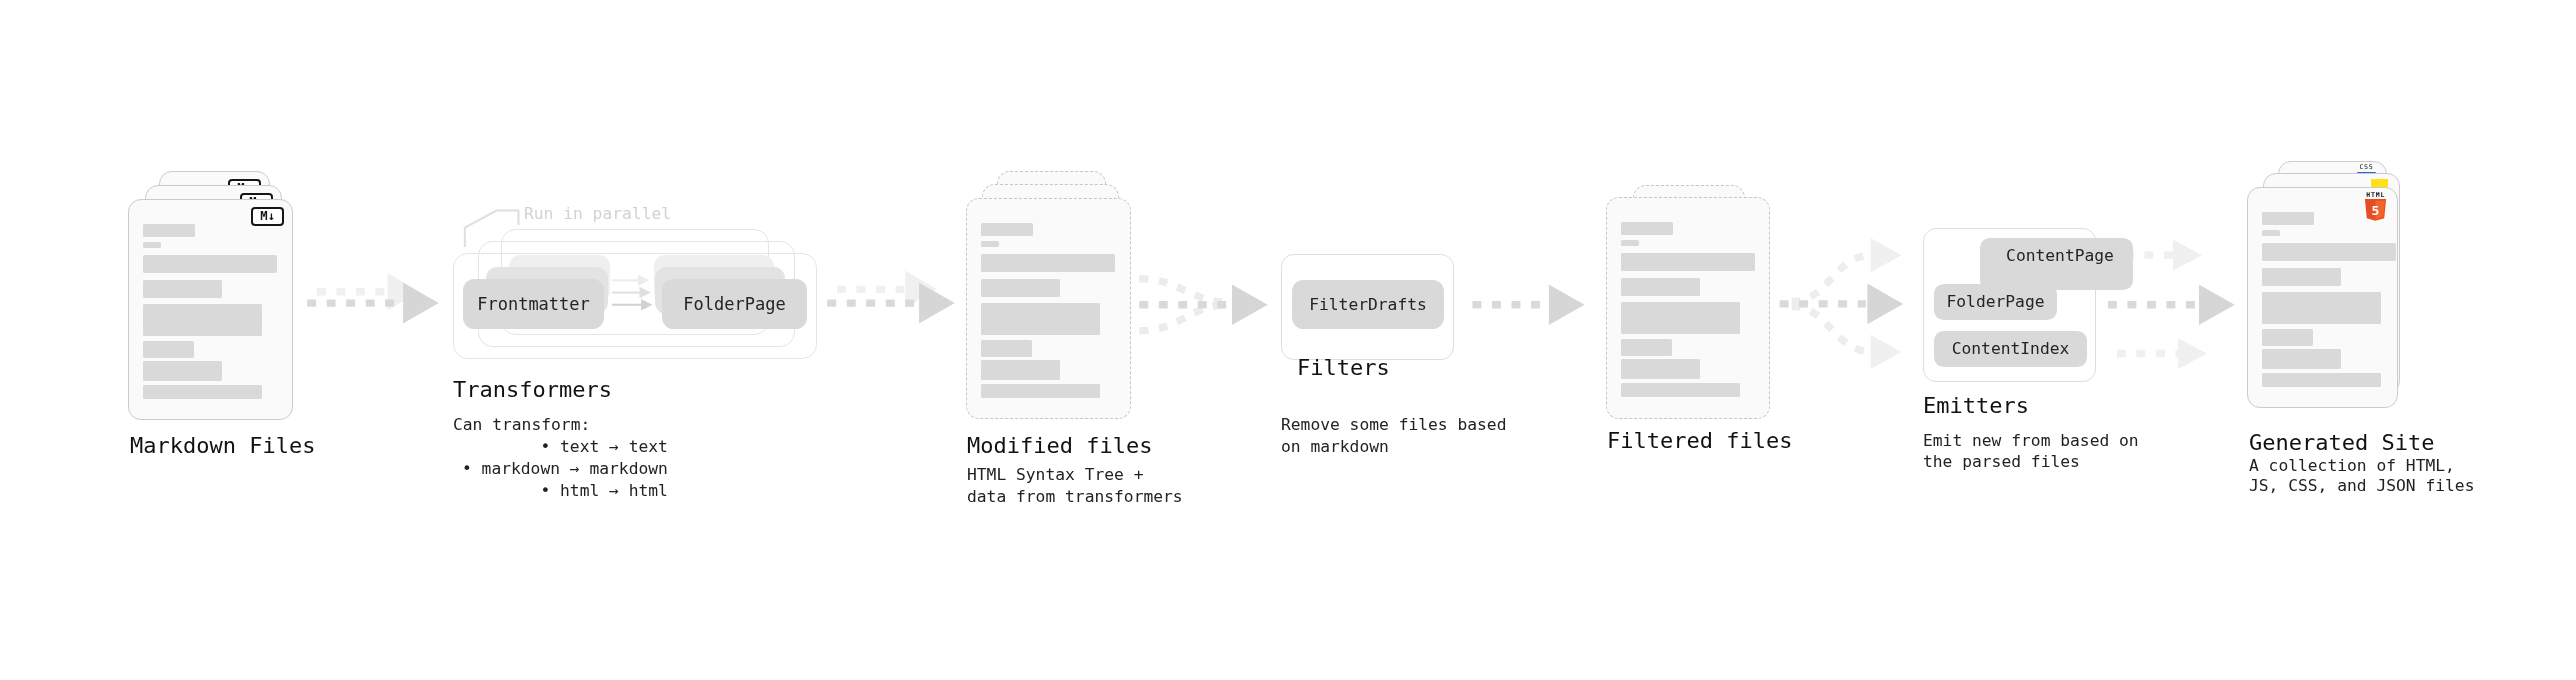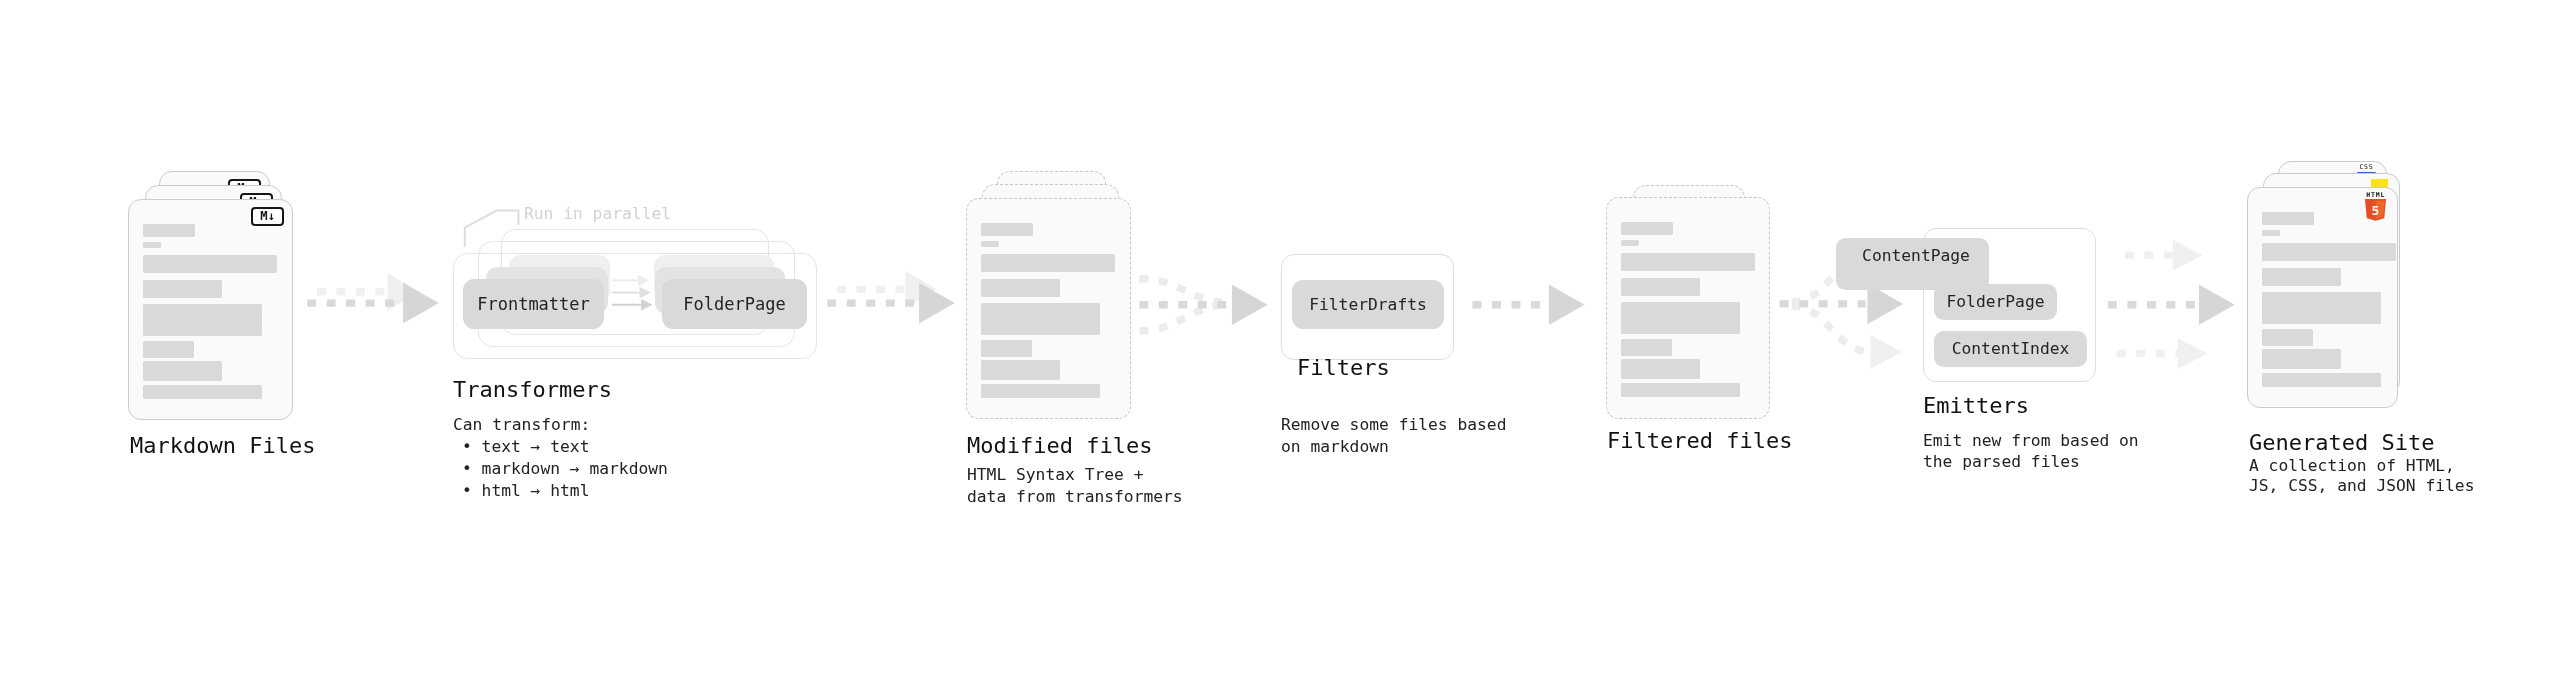--- a/index.html
+++ b/index.html
@@ -130,21 +130,21 @@
     <div class="ghost" style="left:509px;top:255px;width:101px;height:47px;background:#efefef;"></div>
     <div class="ghost" style="left:486px;top:267px;width:122px;height:47px;background:#e3e3e3;"></div>
     <div class="g-btn" style="left:463px;top:279px;width:141px;height:50px;line-height:50px;">Frontmatter</div>
 
     <div class="ghost" style="left:654px;top:255px;width:120px;height:47px;background:#efefef;"></div>
     <div class="ghost" style="left:655px;top:267px;width:130px;height:47px;background:#e3e3e3;"></div>
     <div class="g-btn" style="left:662px;top:279px;width:145px;height:50px;line-height:50px;">FolderPage</div>
 
     <div class="label" style="left:453px;top:376px;">Transformers</div>
     <div class="caption" style="left:453px;top:414px;">Can transform:</div>
-    <div class="bullets" style="left:462px;top:436px;">
+    <div class="bullets" style="left:462px;top:436px;text-align:right;">
       <span>• text → text</span>
       <span>• markdown → markdown</span>
       <span>• html → html</span>
     </div>
   </div>
 
   <div>
     <div class="doc-card dashed" style="left:997px;top:171px;width:109px;height:221px;"></div>
     <div class="doc-card dashed" style="left:982px;top:184px;width:137px;height:221px;"></div>
     <div class="doc-card dashed with-bars" style="left:966px;top:198px;width:165px;height:221px;">
@@ -184,21 +184,21 @@
         <div class="bar" style="top: 104px; width: 119px; height: 32px;"></div>
         <div class="bar" style="top: 141px; width: 51px; height: 17px;"></div>
         <div class="bar" style="top: 161px; width: 79px; height: 19.5px;"></div>
         <div class="bar" style="top: 185px; width: 119px; height: 14px;"></div>
       </div>
     <div class="label" style="left:1607px;top:427px;">Filtered files</div>
   </div>
 
   <div>
     <div class="panel" style="left:1923px;top:228px;width:173px;height:154px;"></div>
-    <div class="g-btn" style="left:1836px;top:238px;width:153px;height:52px;line-height:36px;font-size:16.3px;border-radius:9.8px;padding-left:7px;">ContentPage</div>
+    <div class="g-btn" style="left:1980px;top:238px;width:153px;height:52px;line-height:36px;font-size:16.3px;border-radius:9.8px;padding-left:7px;">ContentPage</div>
     <div class="g-btn" style="left:1934px;top:284px;width:123px;height:36px;line-height:36px;font-size:16.3px;border-radius:9.8px;">FolderPage</div>
     <div class="g-btn" style="left:1934px;top:331px;width:153px;height:36px;line-height:36px;font-size:16.3px;border-radius:9.8px;">ContentIndex</div>
     <div class="label" style="left:1923px;top:392px;">Emitters</div>
     <div class="caption" style="left:1923px;top:430px;line-height:21px;">
       <span>Emit new from based on</span>
       <span>the parsed files</span>
     </div>
   </div>
 
   <div>

